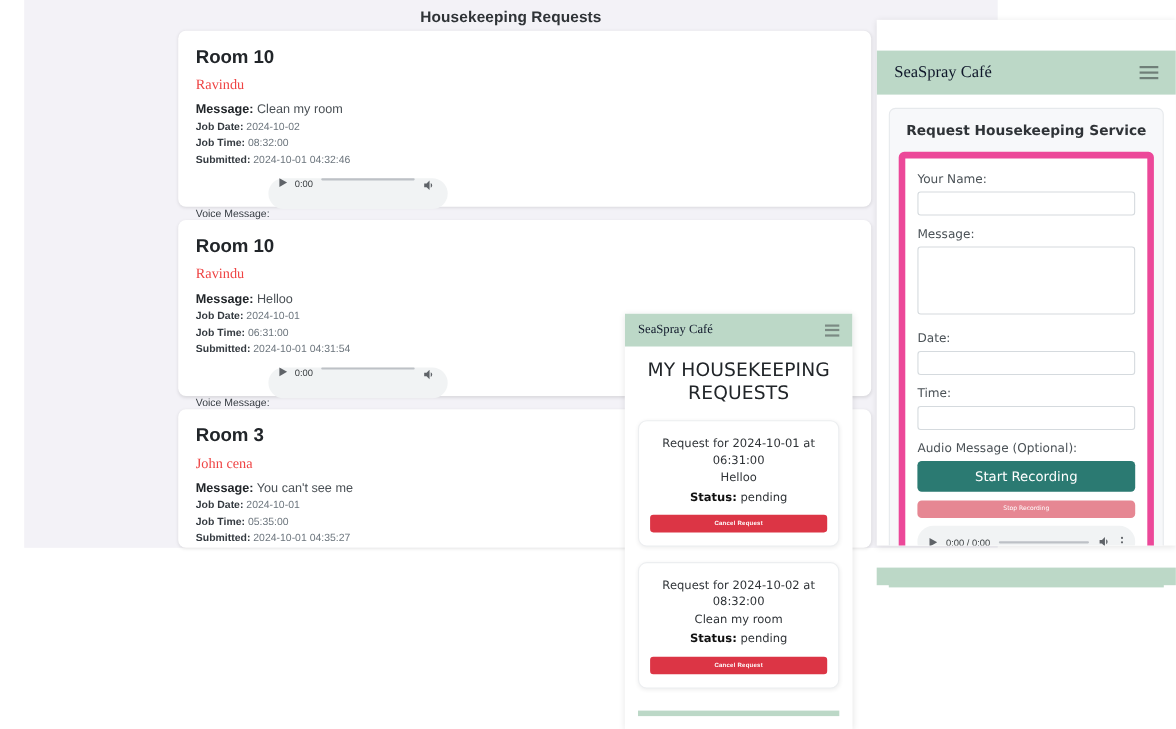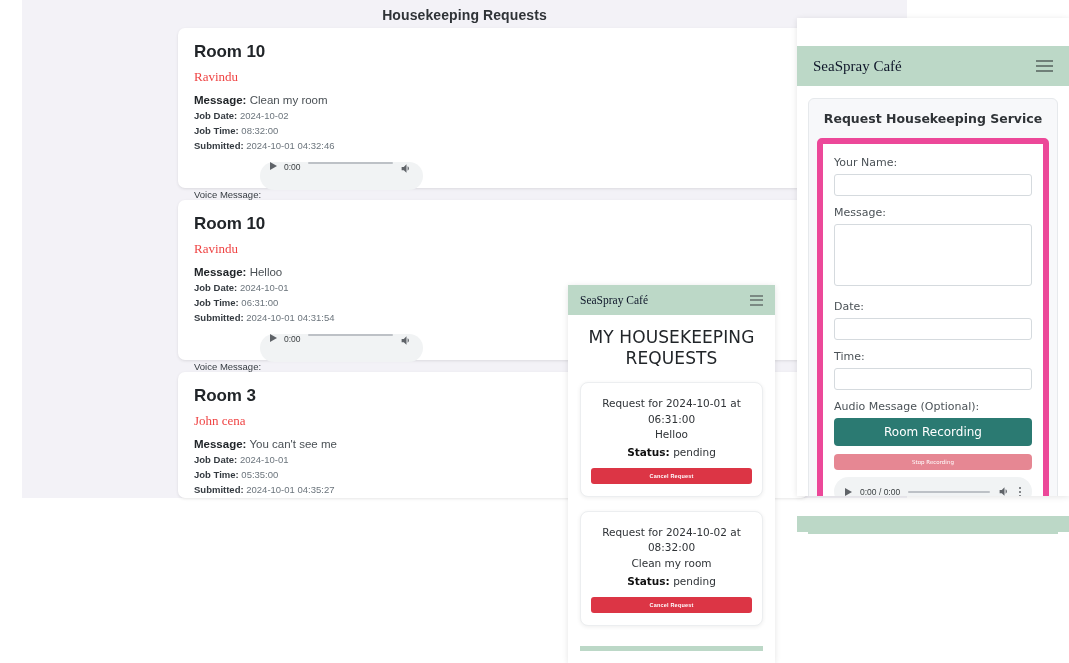--- a/index.html
+++ b/index.html
@@ -22,21 +22,21 @@
   .admin-title {
     text-align: center;
     font-size: 14px;
     font-weight: bold;
     color: #2f3337;
     padding-top: 7px;
     letter-spacing: .1px;
   }
   .req-card {
     position: absolute;
-    left: 156px;
+    left: 140px;
     width: 630px;
     background: #ffffff;
     border-radius: 7px;
     box-shadow: 0 1px 3px rgba(0,0,0,.10);
     padding: 14px 16px 12px 16px;
   }
   .rc1 { top: 28px; height: 160px; }
   .rc2 { top: 200px; height: 160px; }
   .rc3 { top: 372px; height: 126px; overflow: hidden; }
 
@@ -371,21 +371,21 @@
         <textarea class="f-textarea" placeholder="" style=""></textarea>
 
         <div class="f-label">Date:</div>
         <input class="f-input" type="text" placeholder="" style="">
 
         <div class="f-label">Time:</div>
         <input class="f-input" type="text" placeholder="" style="">
 
         <div class="f-label">Audio Message (Optional):</div>
 
-        <button class="btn-rec">Room Recording</button>
+        <button class="btn-rec">Start Recording</button>
         <button class="btn-stop">Stop Recording</button>
 
         <div class="audio-pill2">
           <span class="play-tri"></span>
           <span class="audio-time">0:00 / 0:00</span>
           <span class="audio-track"></span>
           <svg class="spk" viewBox="0 0 24 24" fill="#5f6368">
             <path d="M3 9v6h4l5 5V4L7 9H3zm13.5 3a4.5 4.5 0 0 0-2.5-4v8a4.5 4.5 0 0 0 2.5-4z"></path>
           </svg>
           <span class="kebab">

